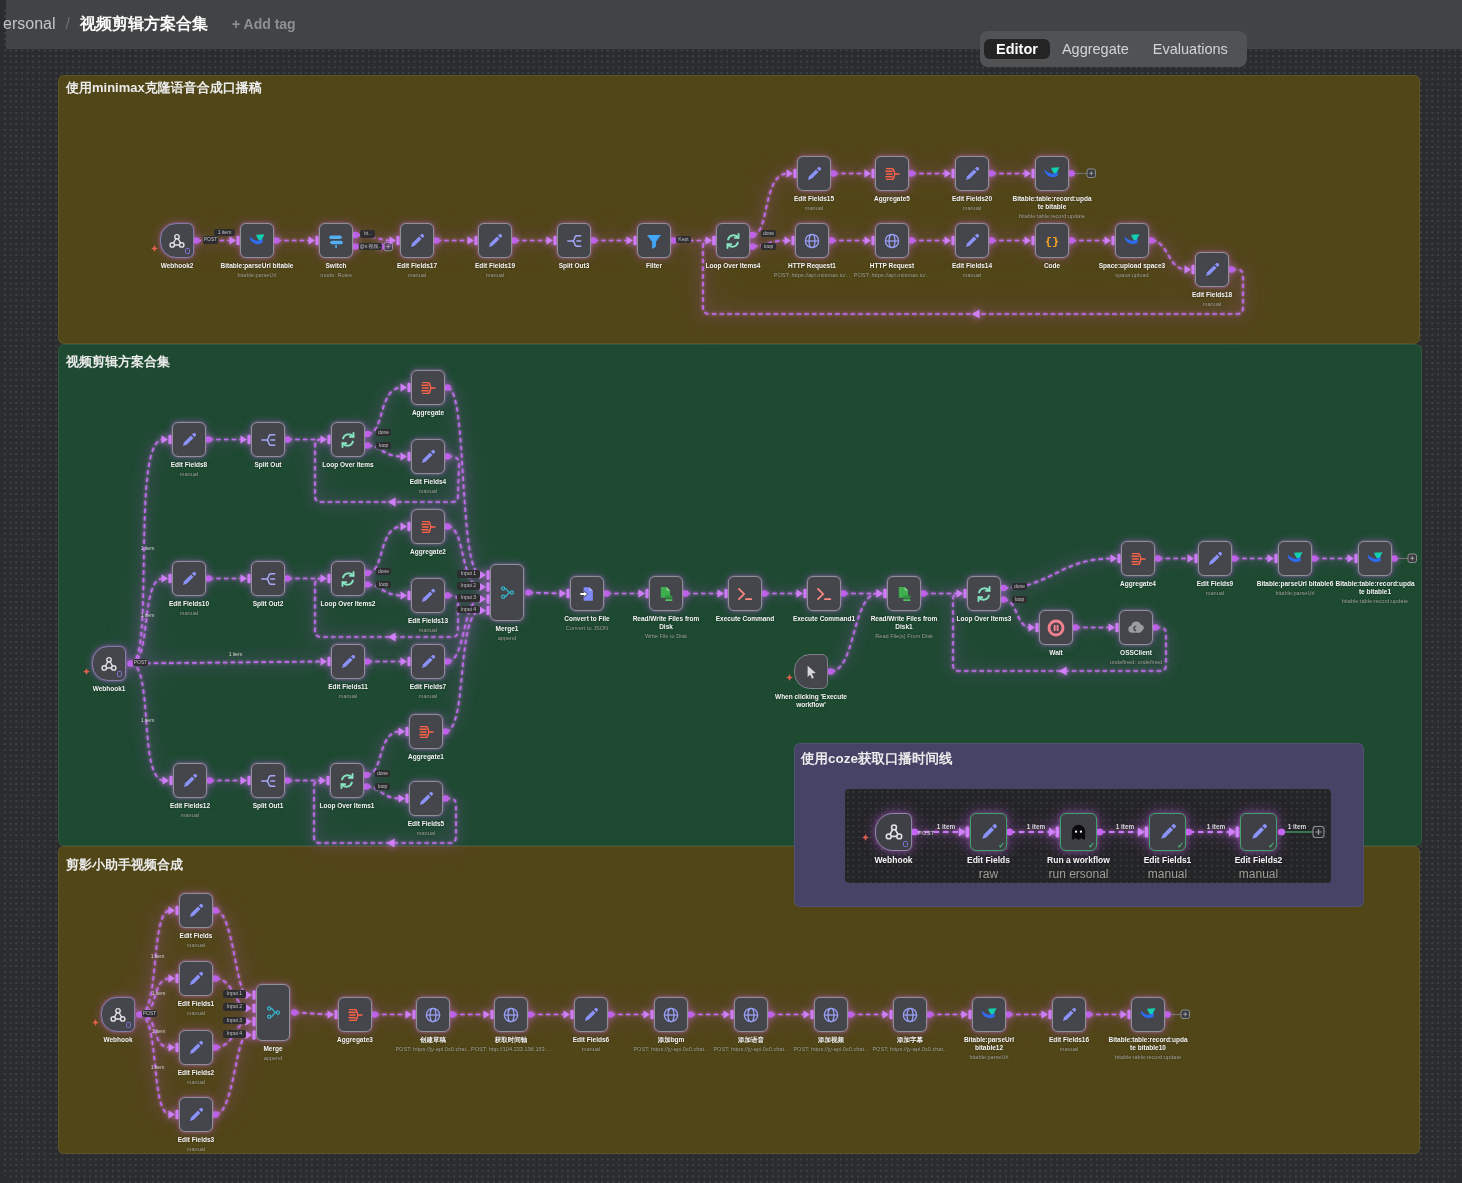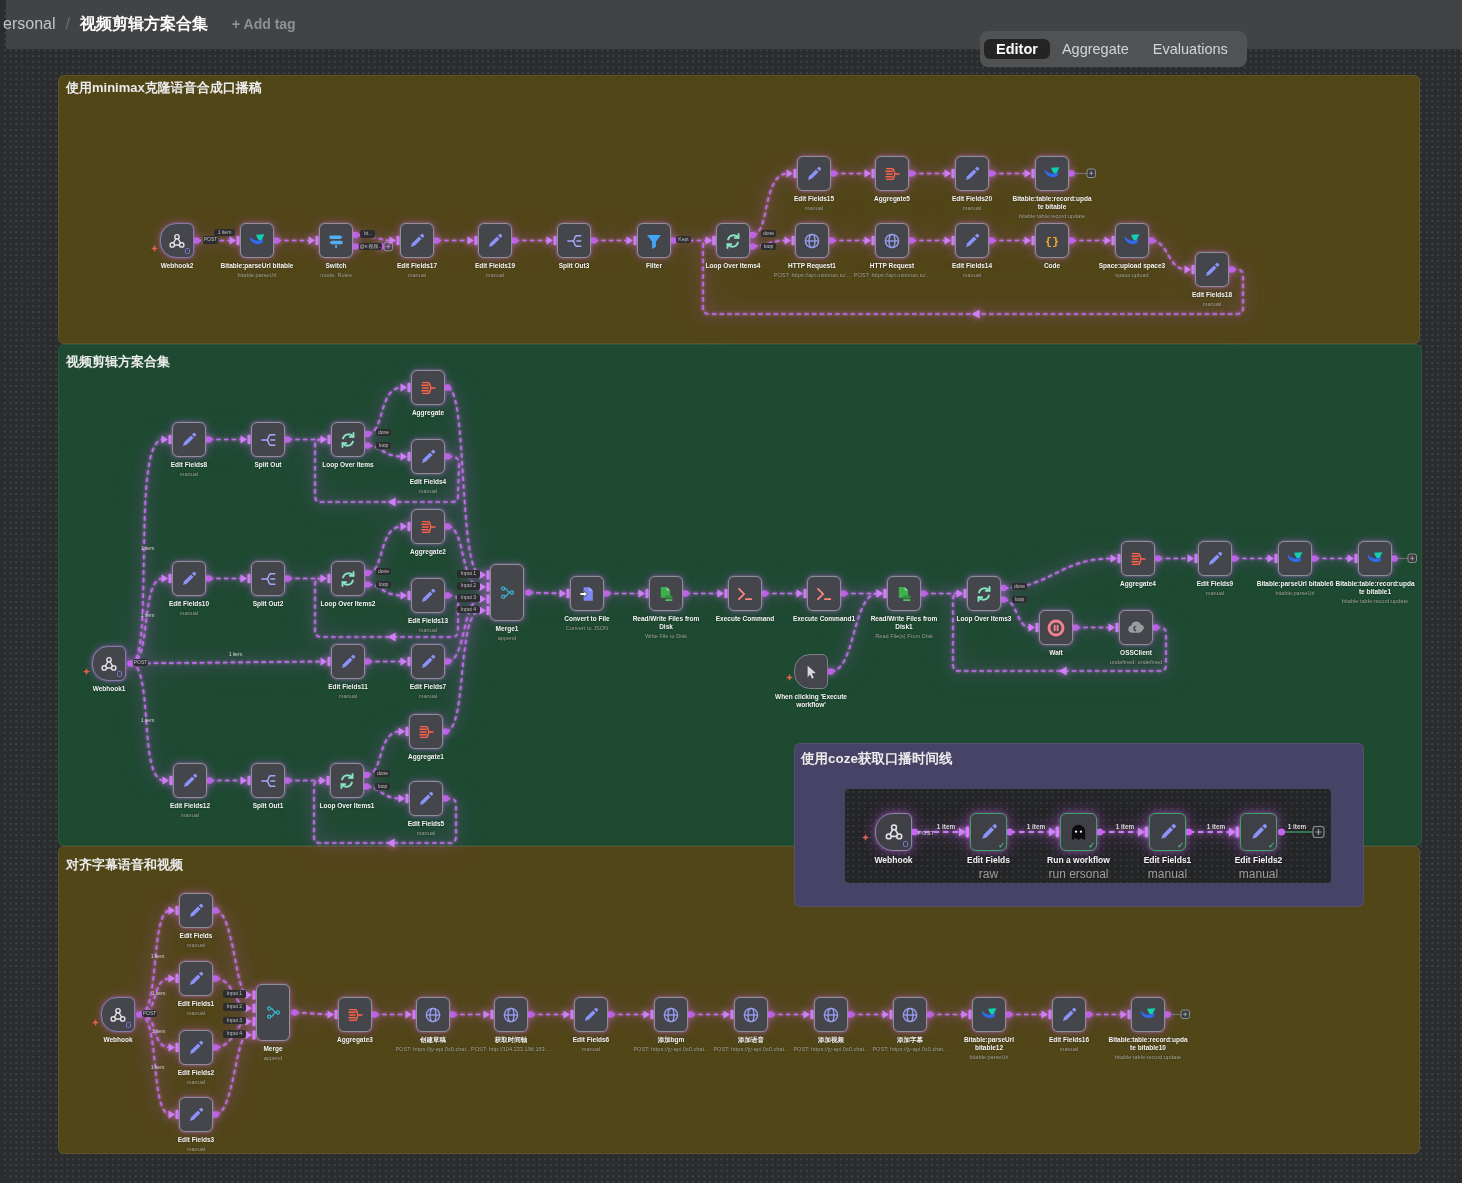--- a/index.html
+++ b/index.html
@@ -44,21 +44,21 @@
   background-image:radial-gradient(circle, #38393b 0.7px, transparent 0.95px); background-size:5.7px 5.7px; }
 </style></head>
 <body>
 <div class="canvas">
   <div class="note" style="left:58px;top:75px;width:1362px;height:269px;background:#514618;"></div>
   <div class="note" style="left:58px;top:344px;width:1364px;height:502px;background:#1d4a30;"></div>
   <div class="note" style="left:58px;top:846px;width:1362px;height:308px;background:#514618;"></div>
   <div class="note" style="left:794px;top:743px;width:570px;height:164px;background:#474366;"></div>
   <div class="ntitle" style="left:66px;top:79px">使用minimax克隆语音合成口播稿</div>
   <div class="ntitle" style="left:66px;top:353px">视频剪辑方案合集</div>
-  <div class="ntitle" style="left:66px;top:856px">对齐字幕语音和视频</div>
+  <div class="ntitle" style="left:66px;top:856px">剪影小助手视频合成</div>
   <div class="ntitle" style="left:801px;top:750px;font-size:13.5px">使用coze获取口播时间线</div>
   <div class="ppanel"></div>
 <svg class="wires" width="1462" height="1183" viewBox="0 0 1462 1183">
 <line x1="1071.5" y1="173.5" x2="1087" y2="173.5" stroke="#6f7073" stroke-width="1.2"></line>
 <rect x="1087" y="169" width="8.5" height="8.5" rx="2" fill="#3a3b3d" stroke="#8e8f92" stroke-width="1"></rect>
 <path d="M1091.25,171.2 v4.1 M1089.2,173.25 h4.1" stroke="#9d9ea1" stroke-width="1"></path>
 <line x1="1394.5" y1="558.5" x2="1408" y2="558.5" stroke="#6f7073" stroke-width="1.2"></line>
 <rect x="1408" y="554" width="8.5" height="8.5" rx="2" fill="#3a3b3d" stroke="#8e8f92" stroke-width="1"></rect>
 <path d="M1412.25,556.2 v4.1 M1410.2,558.25 h4.1" stroke="#9d9ea1" stroke-width="1"></path>
 <line x1="1167.5" y1="1014.5" x2="1181" y2="1014.5" stroke="#6f7073" stroke-width="1.2"></line>

